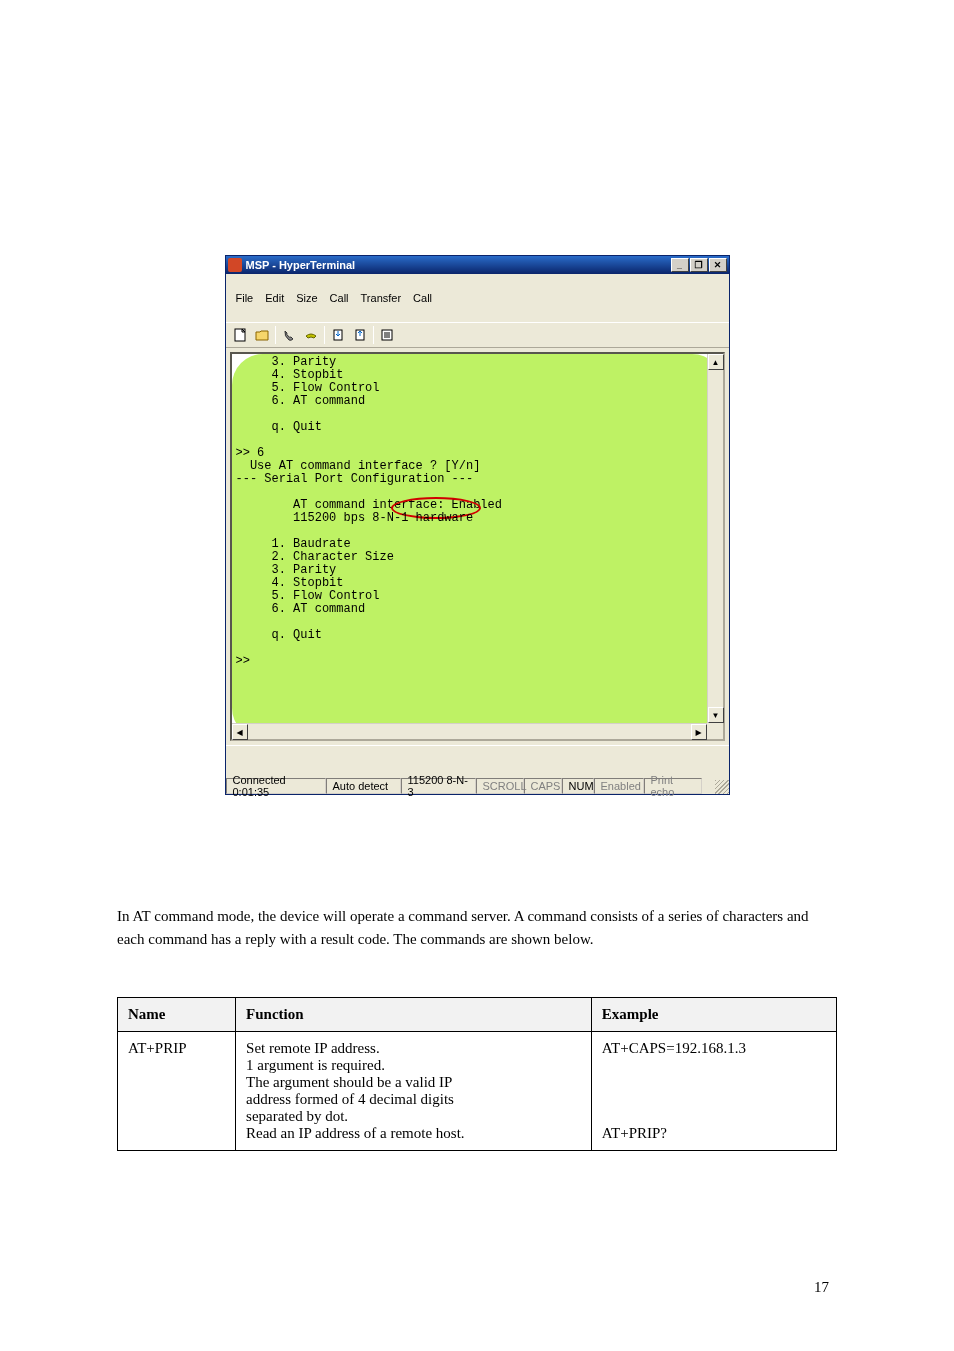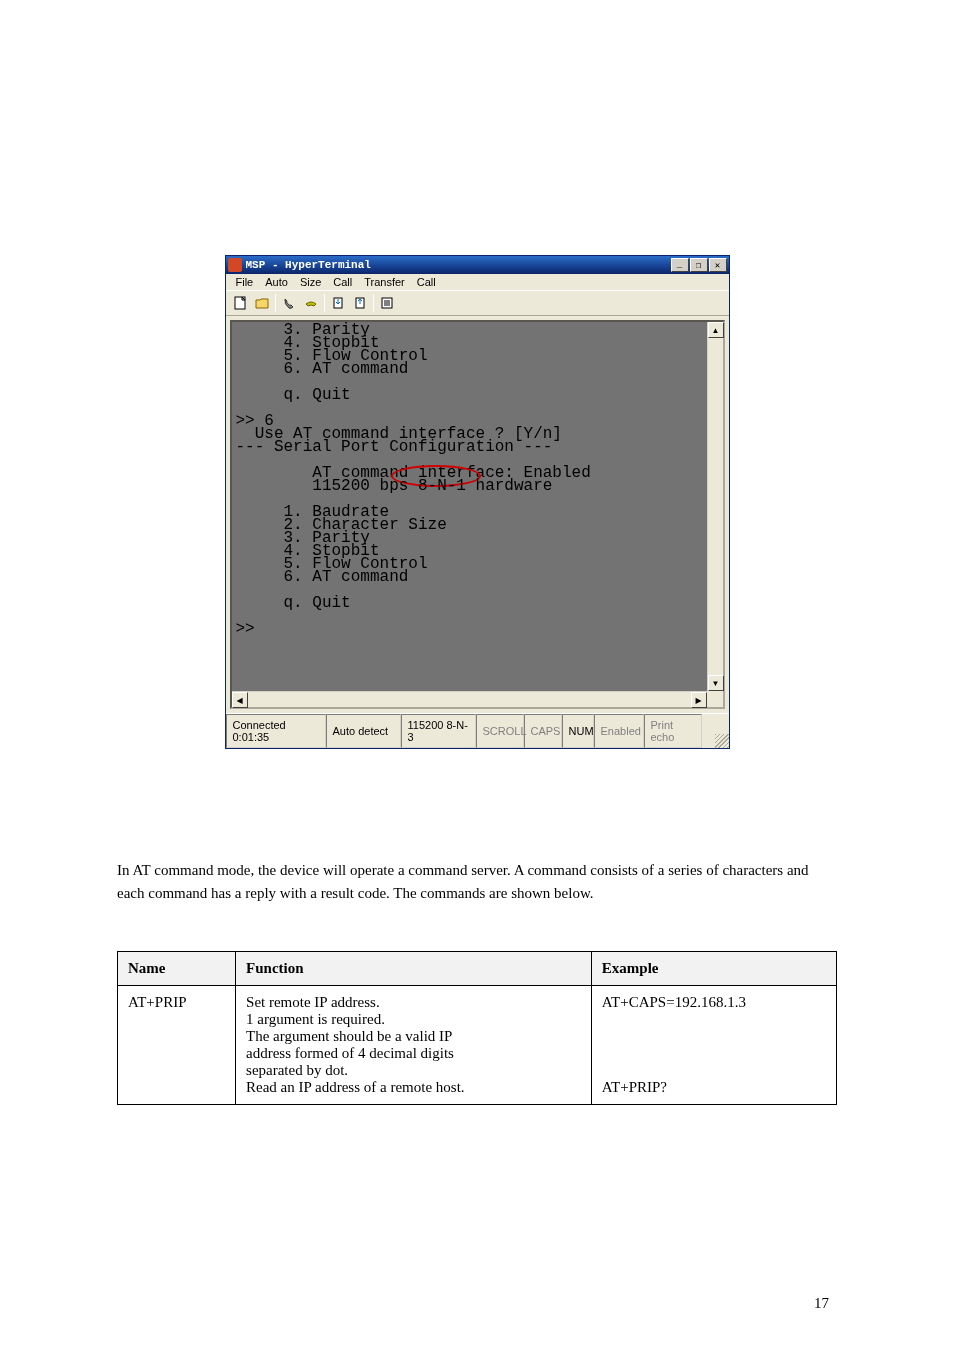--- a/index.html
+++ b/index.html
@@ -27,21 +27,20 @@
     font-family: Tahoma, sans-serif;
     font-size: 11px;
   }
   .titlebar {
     background: linear-gradient(to bottom, #2a6cc9 0%, #0a246a 100%);
     color: #fff;
     display: flex;
     align-items: center;
     height: 18px;
     padding: 0 2px;
-    font-family: Liberation Mono, monospace;
   }
   .titlebar-icon {
     width: 14px; height: 14px;
     background: #d24726;
     border-radius: 2px;
     margin-right: 4px;
     display: inline-block;
   }
   .titlebar-text {
     flex: 1;
@@ -60,21 +59,21 @@
     color: #000;
     cursor: pointer;
   }
   .menubar {
     background: #ece9d8;
     display: flex;
     padding: 1px 4px;
     font-size: 11px;
   }
   .menu-item {
-    padding: 1px 6px;
+    padding: 17px 6px;
     cursor: pointer;
   }
   .toolbar {
     background: #ece9d8;
     border-top: 1px solid #fff;
     border-bottom: 1px solid #aca899;
     display: flex;
     align-items: center;
     padding: 2px 3px;
     gap: 0;
@@ -94,30 +93,31 @@
     background: #ece9d8;
     padding: 4px;
     position: relative;
   }
   .terminal-frame {
     border: 2px inset #aca899;
     background: #fff;
     position: relative;
   }
   .terminal {
-    background: #737373;
+    background: #bef264;
     color: #000;
     font-family: "Courier New", monospace;
-    font-size: 16px;
+    font-size: 12px;
     line-height: 13px;
     white-space: pre;
     padding: 2px 4px;
     height: 385px;
     overflow: hidden;
     position: relative;
+    border-radius: 31px;
   }
   .vscroll {
     position: absolute;
     right: 0; top: 0; bottom: 16px;
     width: 16px;
     background: #ece9d8;
     border-left: 1px solid #d4d0c8;
   }
   .vscroll-btn {
     width: 16px; height: 16px;
@@ -166,22 +166,22 @@
   }
   .statusbar {
     background: #ece9d8;
     border-top: 1px solid #fff;
     display: flex;
     font-size: 11px;
   }
   .status-cell {
     border: 1px inset #d4d0c8;
     padding: 1px 6px;
-    height: 34px;
-    display: flex; align-items: center;
+    height: 16px;
+    display: flex; align-items: center; margin-top: 32px;
   }
   .status-cell.dim { color: #808080; }
   .grip {
     margin-left: auto;
     width: 18px;
     background: repeating-linear-gradient(135deg, #aca899 0 1px, transparent 1px 3px);
     background-position: right bottom;
     background-repeat: no-repeat;
     background-size: 14px 14px;
   }
@@ -207,21 +207,21 @@
     padding: 8px 10px;
     vertical-align: top;
     text-align: left;
   }
   .cmd-table th {
     background: #f2f2f2;
     font-weight: bold;
   }
   .page-num {
     position: absolute;
-    bottom: 39px;
+    bottom: 55px;
     right: 125px;
     font-size: 15px;
     font-family: "Times New Roman", serif;
   }
   .terminal-line-wrap {
     position: relative;
   }
 </style>
 </head>
 <body>
@@ -236,21 +236,21 @@
         <span class="titlebar-text">MSP - HyperTerminal</span>
         <div class="win-btns">
           <div class="win-btn">_</div>
           <div class="win-btn">❐</div>
           <div class="win-btn">✕</div>
         </div>
       </div>
 
       <div class="menubar">
         <div class="menu-item">File</div>
-        <div class="menu-item">Auto</div>
+        <div class="menu-item">Edit</div>
         <div class="menu-item">Size</div>
         <div class="menu-item">Call</div>
         <div class="menu-item">Transfer</div>
         <div class="menu-item">Call</div>
       </div>
 
       <div class="toolbar">
         <div class="tb-btn">
           <svg width="14" height="14">
               <rect x="2" y="1" width="10" height="12" fill="#fff" stroke="#000"></rect>

